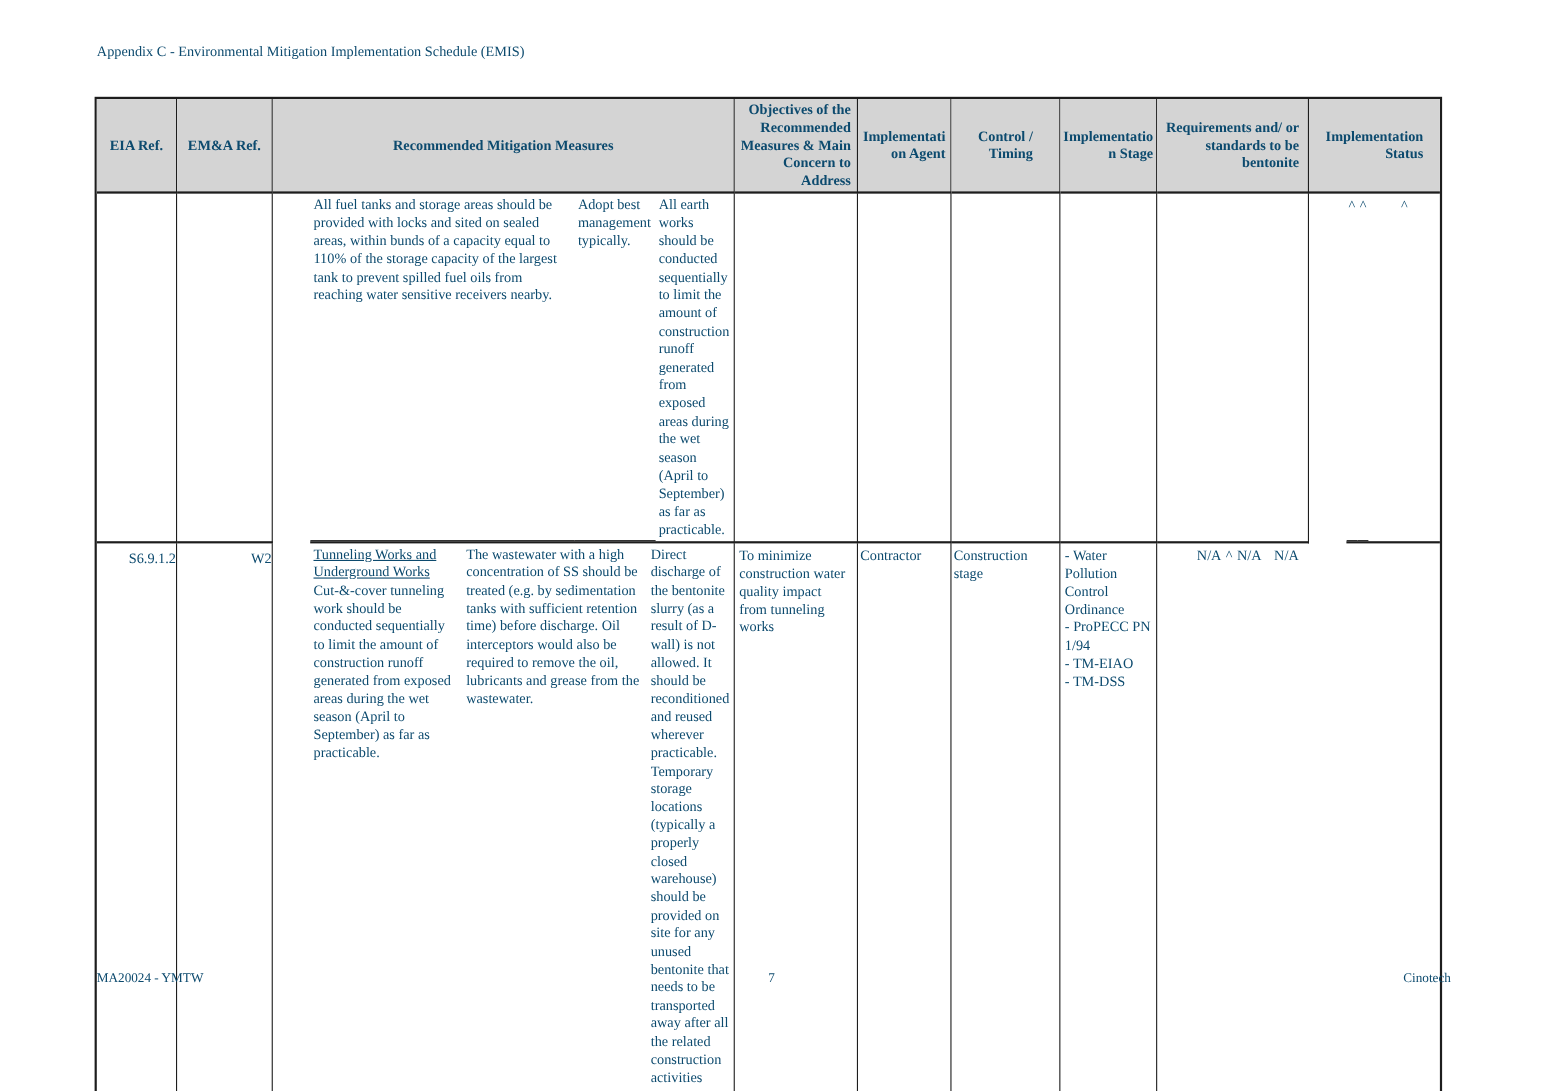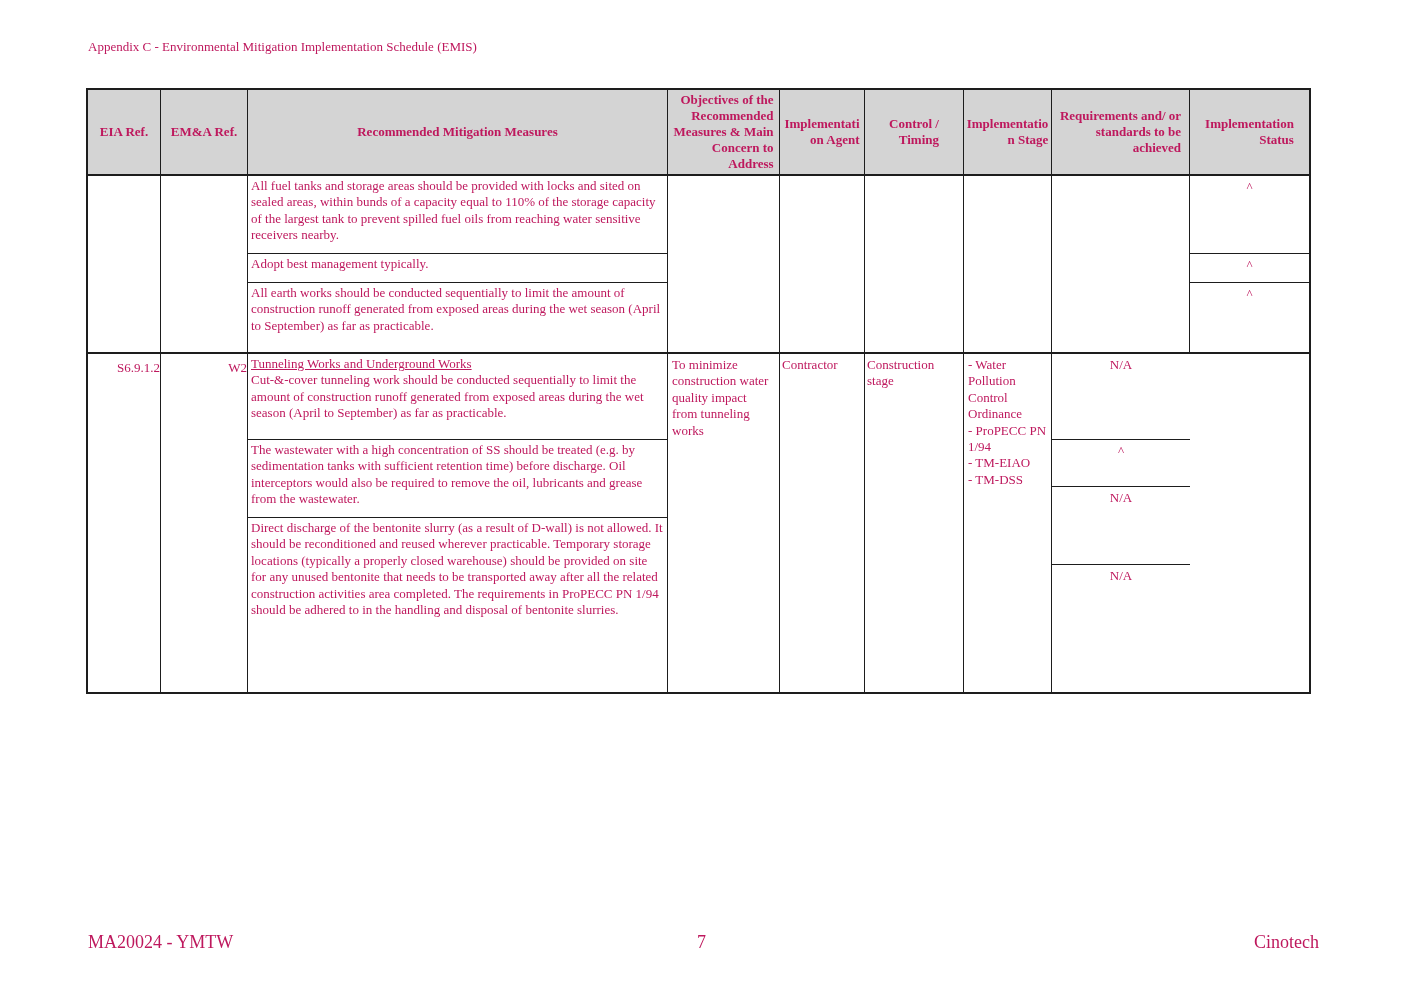--- a/index.html
+++ b/index.html
@@ -1,18 +1,18 @@
 <!DOCTYPE html>
 <html><head>
 <meta charset="utf-8">
 <style>
   html,body { margin:0; padding:0; background:#888; }
   .page {
     position:relative; width:1403px; height:992px; background:#ffffff;
-    font-family:"Liberation Serif","DejaVu Serif",serif; color:#be185d;
+    font-family:"Liberation Serif","DejaVu Serif",serif; color:#0c4a6e;
     overflow:hidden;
   }
   .doc-title { position:absolute; left:88px; top:39px; font-size:13px; }
 
   .emis-table {
     position:absolute; left:86px; top:88px;
     display:grid;
     grid-template-columns:73px 87px 420px 112px 85px 99px 88px 138px 119px;
     border:2px solid #1d1d1d;
     box-sizing:border-box;
@@ -25,35 +25,35 @@
   .cell.last { border-right:none; }
   .hdr {
     background:#d4d4d4; font-weight:bold; text-align:right;
     display:flex; align-items:center; justify-content:center;
     min-height:83px; white-space:pre-line; line-height:16px;
     border-bottom-width:2px; padding:2px 1px;
   }
   .g1 { border-bottom-width:2px; }
   .g2 { border-bottom:none; }
   .ref-cell { text-align:right; padding-top:6px; }
-  .stack { padding:0; display:flex; flex-direction:column; }
+  .stack { padding:0; display:flex; flex-direction:row;margin-left:34px; }
   .sub {
     border-bottom:1px solid #1d1d1d; box-sizing:border-box;
     padding:2px 4px 2px 3px;
   }
   .sub:last-child { border-bottom:none; flex:1; }
   .sub-status { text-align:center; padding:3px 2px; }
   .m-heading { display:block; text-decoration:underline; }
   .m-heading:empty { display:none; }
   .obj-cell { padding:3px 4px; }
   .agent-cell, .loc-cell, .stage-cell { text-align:left; padding:3px 2px; }
   .req-cell { padding:3px 3px 3px 4px; white-space:pre-line; }
   .h78{min-height:78px;} .h29{min-height:29px;} .h69{min-height:69px;}
   .h86{min-height:86px;} .h47{min-height:47px;} .h78b{min-height:78px;} .h127{min-height:127px;}
-  .footer-item { position:absolute; top:932px; font-size:18px; }
+  .footer-item { position:absolute; top:882px; font-size:12px; }
   .f-left { left:88px; }
   .f-center { left:50%; transform:translateX(-50%); }
   .f-right { right:84px; }
 </style>
 </head>
 <body>
 
 <div class="page">
 
   <div class="doc-title">Appendix C - Environmental Mitigation Implementation Schedule (EMIS)</div>
@@ -69,21 +69,21 @@
 Concern to
 Address</div>
     <div class="cell hdr">Implementati
 on Agent</div>
     <div class="cell hdr">Control /
 Timing</div>
     <div class="cell hdr">Implementatio
 n Stage</div>
     <div class="cell hdr">Requirements and/ or
 standards to be
-achieved</div>
+bentonite</div>
     <div class="cell hdr last">Implementation
 Status</div>
 
     <div class="cell g1 ref-cell"></div>
     <div class="cell g1 ref-cell"></div>
     <div class="cell g1 stack">
       <div class="sub h78">
         
         <span>All fuel tanks and storage areas should be provided with locks and sited on sealed areas, within bunds of a capacity equal to 110% of the storage capacity of the largest tank to prevent spilled fuel oils from reaching water sensitive receivers nearby.</span>
       </div>

